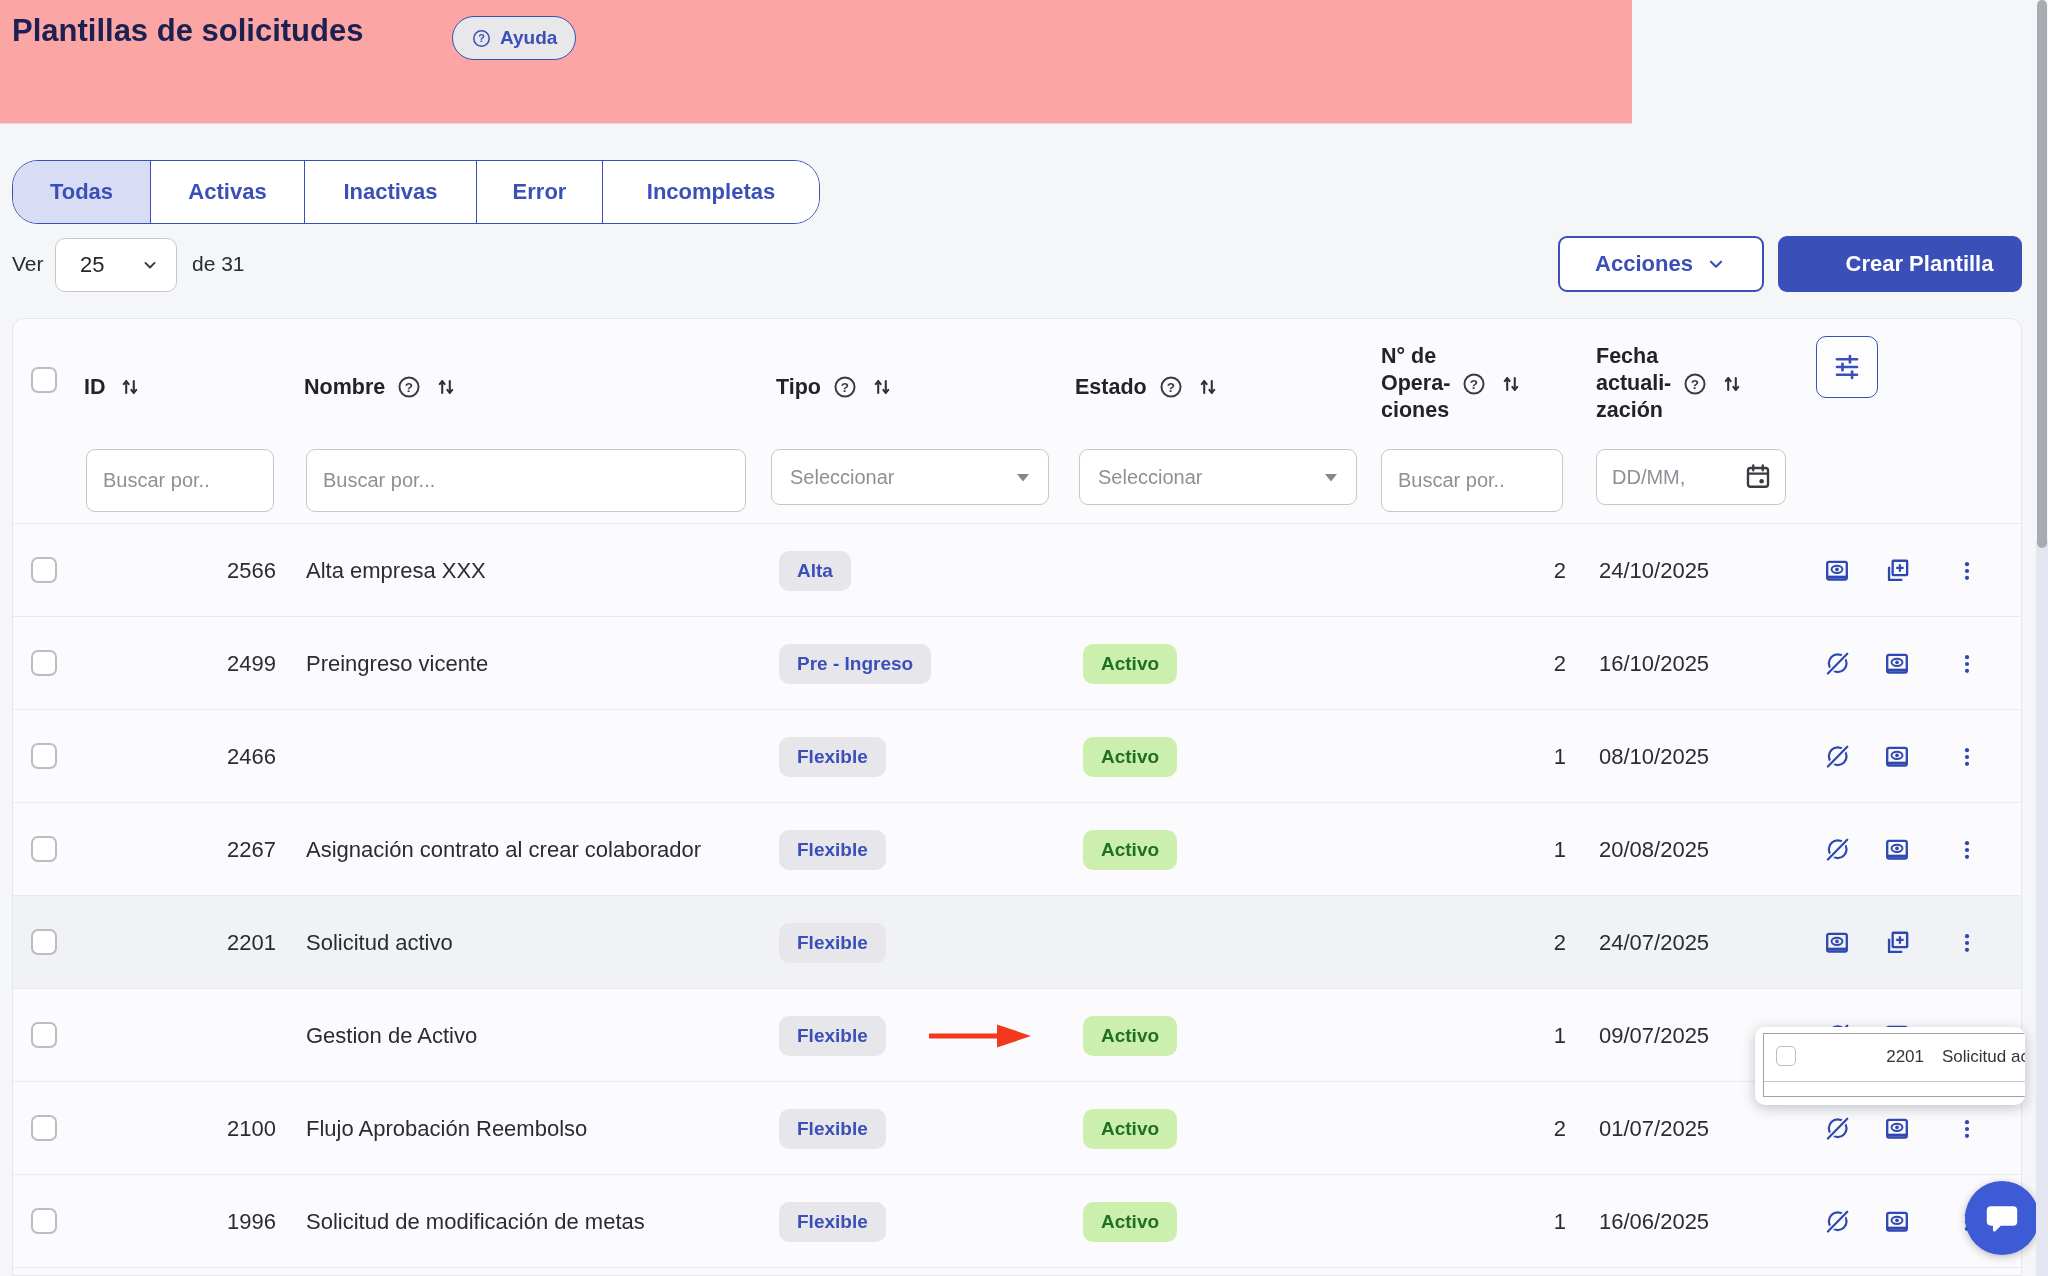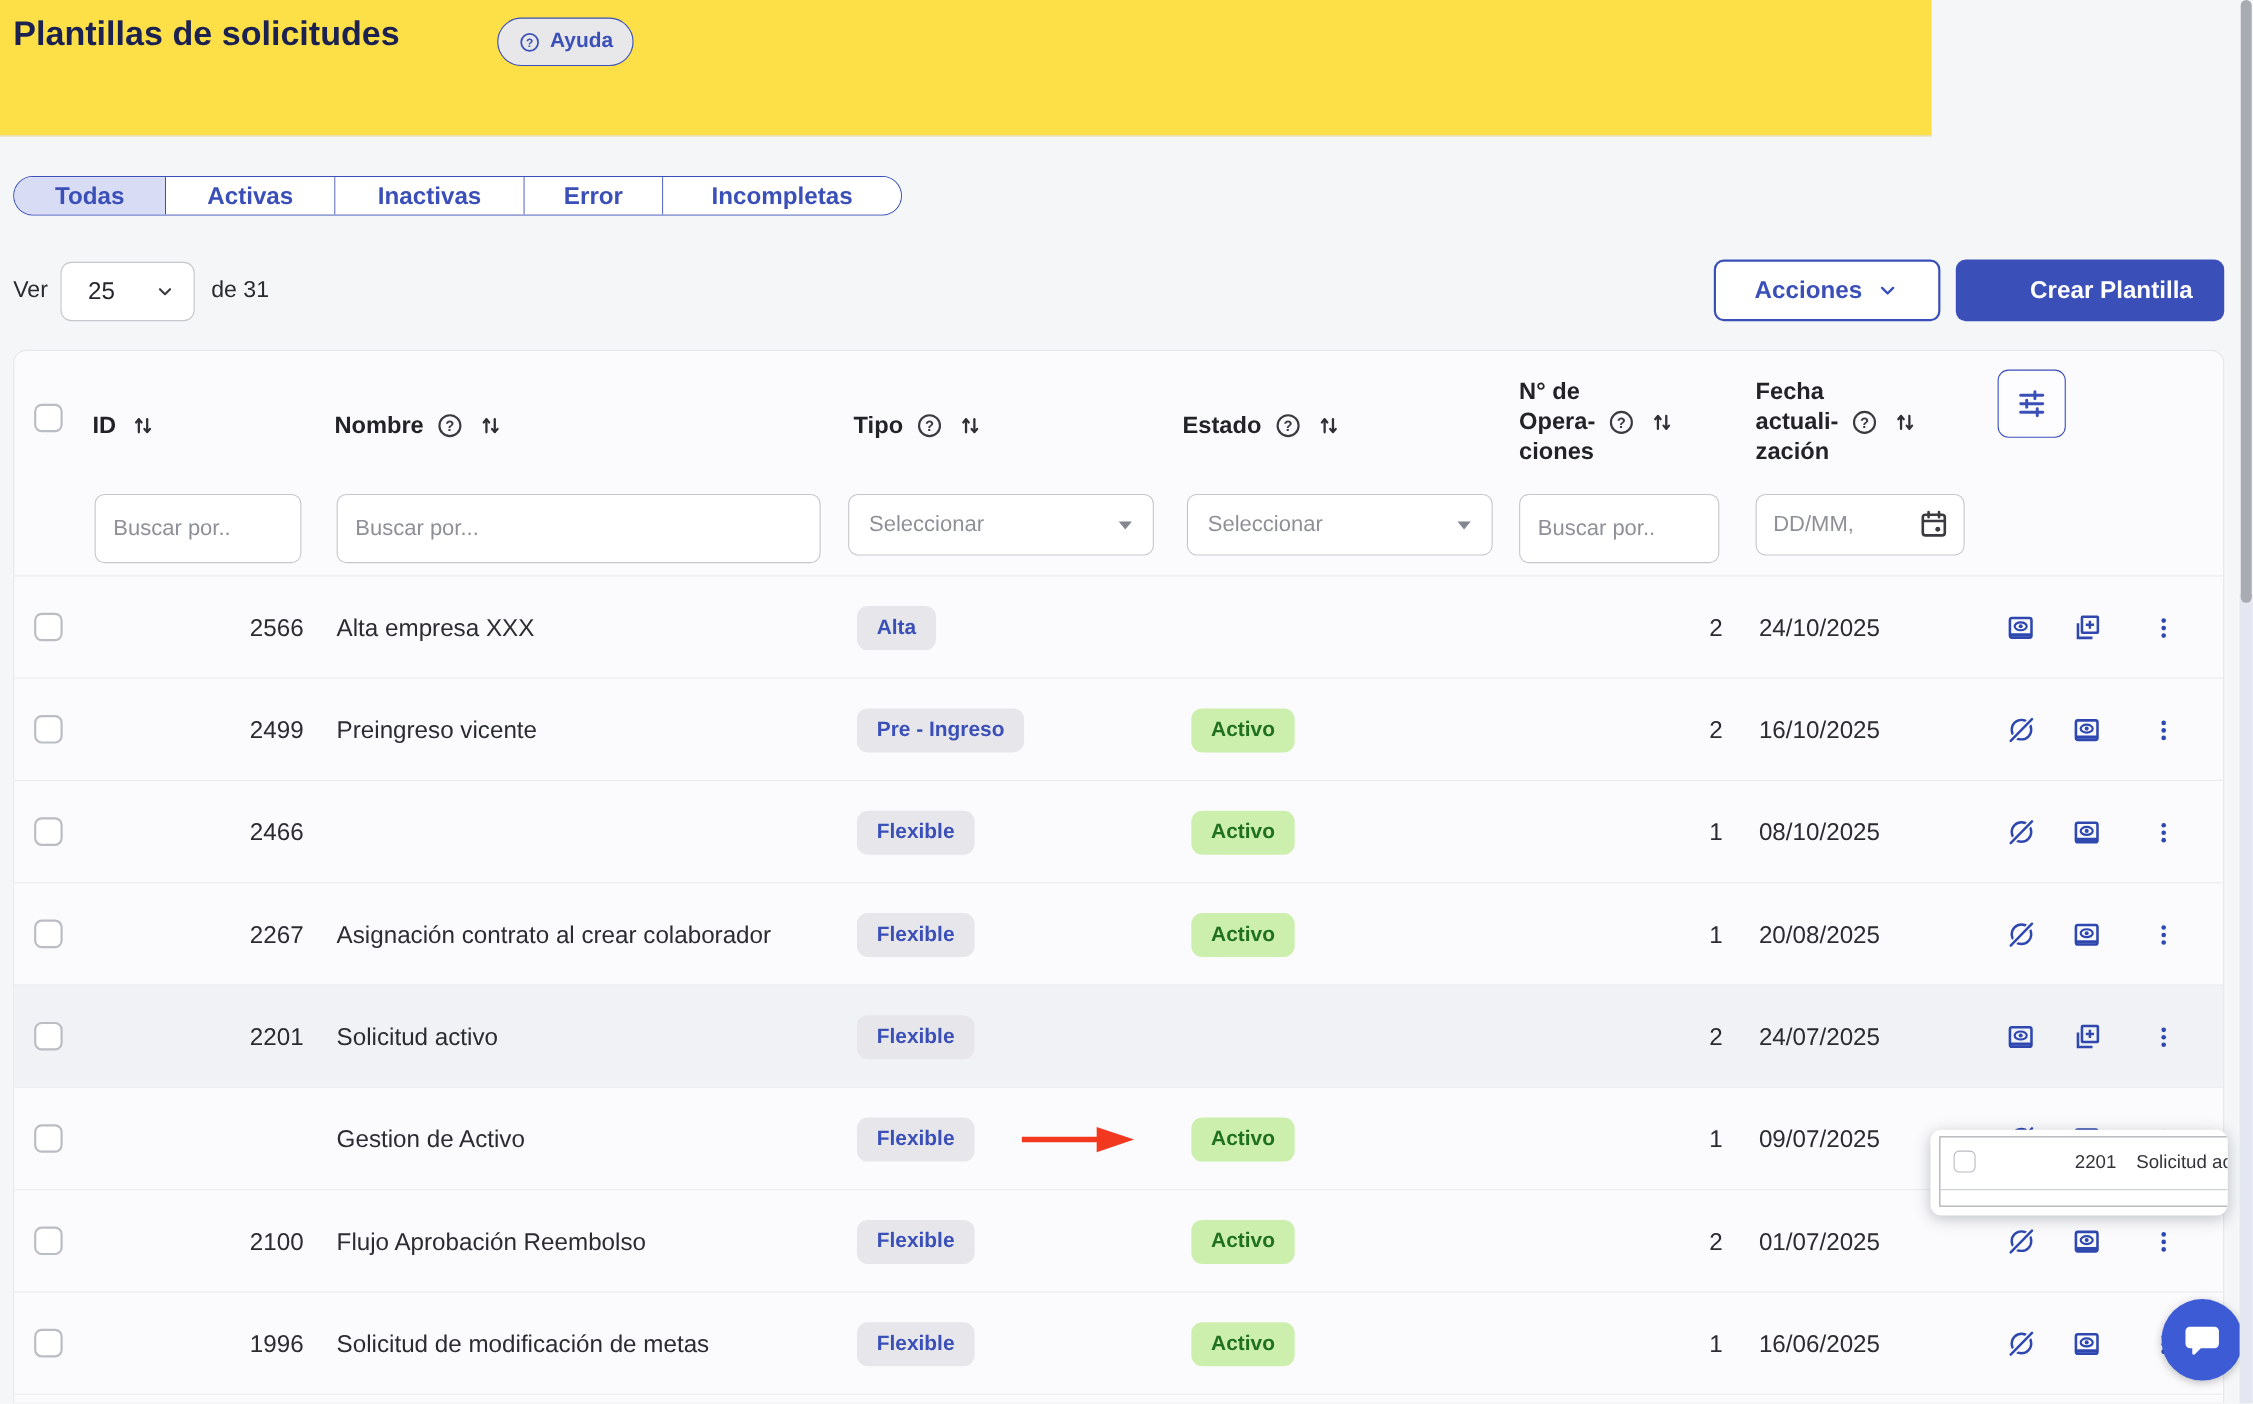--- a/index.html
+++ b/index.html
@@ -5,31 +5,31 @@
   * { margin:0; padding:0; box-sizing:border-box; }
   html,body { width:2048px; height:1276px; }
   body {
     position:relative; overflow:hidden;
     font-family:"Liberation Sans", sans-serif;
     background:#F5F6F8; color:#2B2C31;
   }
   svg { display:block; }
 
   
-  .topbar { position:absolute; left:0; top:0; width:1756px; height:124px;
-            background:#fde047; border-bottom:1px solid #DDDEE2; }
+  .topbar { position:absolute; left:0; top:0; width:1632px; height:124px;
+            background:#fca5a5; border-bottom:1px solid #DDDEE2; }
   .page-title { position:absolute; left:12px; top:13px; font-size:31px; font-weight:700; color:#1B2150; }
   .help-btn { position:absolute; left:452px; top:16px; height:44px; border-radius:22px;
               background:#E8E8EB; border:1.5px solid #3B4FB8; color:#3B4FB8;
               display:flex; align-items:center; gap:8px; padding:0 18px; font-size:19px; font-weight:600; cursor:pointer; }
   .help-btn .ic { width:21px; height:21px; }
   .ic svg { width:100%; height:100%; }
 
   
-  .tabsbar { position:absolute; left:12px; top:160px; height:36px; display:flex;
+  .tabsbar { position:absolute; left:12px; top:160px; height:64px; display:flex;
              border:1.6px solid #3B4FB8; border-radius:26px; overflow:hidden; background:#FFFFFF; }
   .tab { display:flex; align-items:center; justify-content:center; font-size:22px; font-weight:600;
          color:#3B4FB8; border-right:1.6px solid #3B4FB8; cursor:pointer; background:#FFFFFF; }
   .tab:last-child { border-right:none;text-align:right; }
   .tab.selected { background:#D8DDF5; }
   .tab:nth-child(1){width:138px;} .tab:nth-child(2){width:154px;} .tab:nth-child(3){width:172px;}
   .tab:nth-child(4){width:126px;} .tab:nth-child(5){width:216px;}
 
   
   .ver-label  { position:absolute; left:12px;  top:252px; font-size:21px; color:#2A2B30; }

